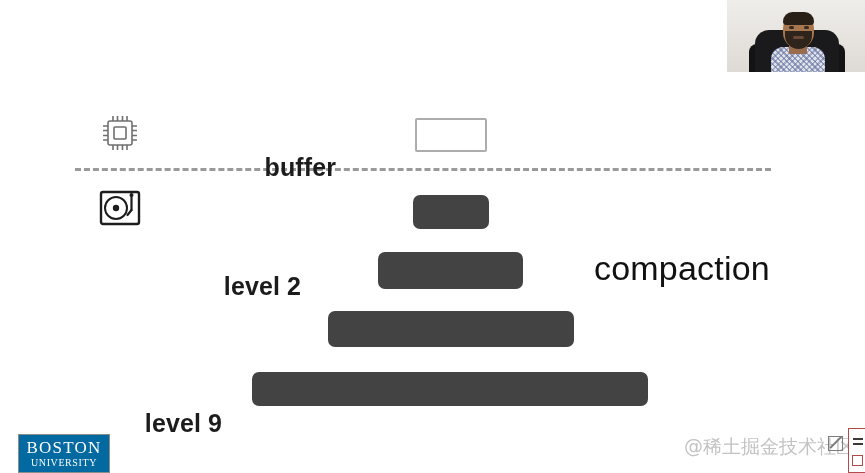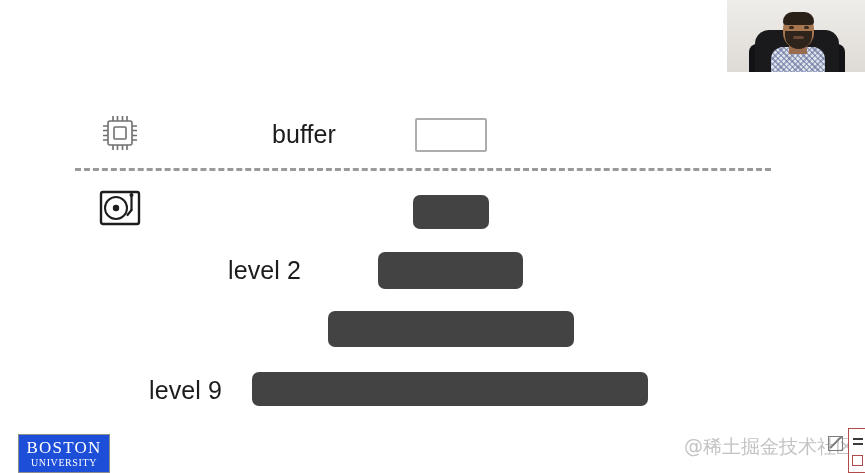--- a/index.html
+++ b/index.html
@@ -42,25 +42,26 @@
     width: 696px;
     height: 0;
     border-top: 3px dashed #9a9a9a;
   }
 
   
   .row-label {
     position: absolute;
     font-size: 25px;
     color: #1c1c1c;
-    font-weight: 400;
+    font-weight: 700;
     letter-spacing: 0.1px;
     white-space: nowrap;
     text-align: right;
     font-family: "Liberation Sans", sans-serif;
+    margin-top: 33px;
   }
 
   
   .bar {
     position: absolute;
     background: #434343;
     border-radius: 7px;
   }
   .bar.buffer-bar {
     background: #ffffff;
@@ -80,21 +81,21 @@
     white-space: nowrap;
   }
 
   
   #bu-logo {
     position: absolute;
     left: 18px;
     top: 434px;
     width: 92px;
     height: 39px;
-    background: #1d4ed8;
+    background: #0369a1;
     border: 1px solid #8d8d8d;
     box-sizing: border-box;
     display: flex;
     flex-direction: column;
     align-items: center;
     justify-content: center;
     line-height: 1;
   }
   #bu-logo .bu-top {
     font-family: "Liberation Serif", serif;
@@ -317,28 +318,29 @@
       </svg>
     </div>
 
     <div class="divider"></div>
 
     <div class="row-label" style="left:196px; top:120px; width:140px;">buffer</div>
     <div class="bar buffer-bar" style="left:415px; top:118px; width:72px; height:34px;"></div>
 
     <div class="bar" style="left:413px; top:195px; width:76px; height:34px;"></div>
 
-    <div class="row-label" style="left:161px; top:256px; width:140px;">level 2</div>
+    <div class="row-label" style="left:161px; top:239px; width:140px;">level 2</div>
     <div class="bar" style="left:378px; top:252px; width:145px; height:37px;"></div>
 
     <div class="bar" style="left:328px; top:311px; width:246px; height:36px;"></div>
 
     <div class="row-label" style="left:82px; top:376px; width:140px;">level 9</div>
     <div class="bar" style="left:252px; top:372px; width:396px; height:34px;"></div>
 
+    <div id="compaction-label">compaction</div>
 
     <div id="bu-logo">
       <span class="bu-top">BOSTON</span>
       <span class="bu-bottom">UNIVERSITY</span>
     </div>
 
     <div id="watermark">@稀土掘金技术社区</div>
 
   </div>
 

